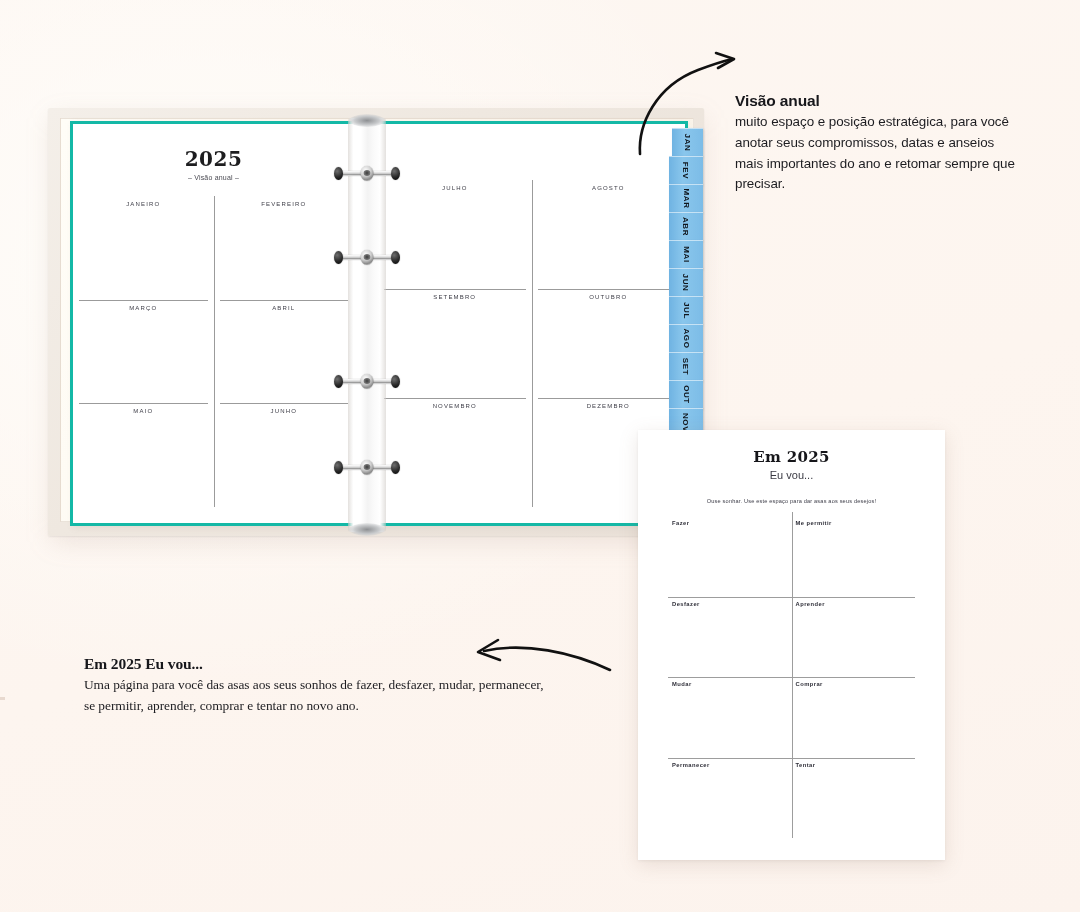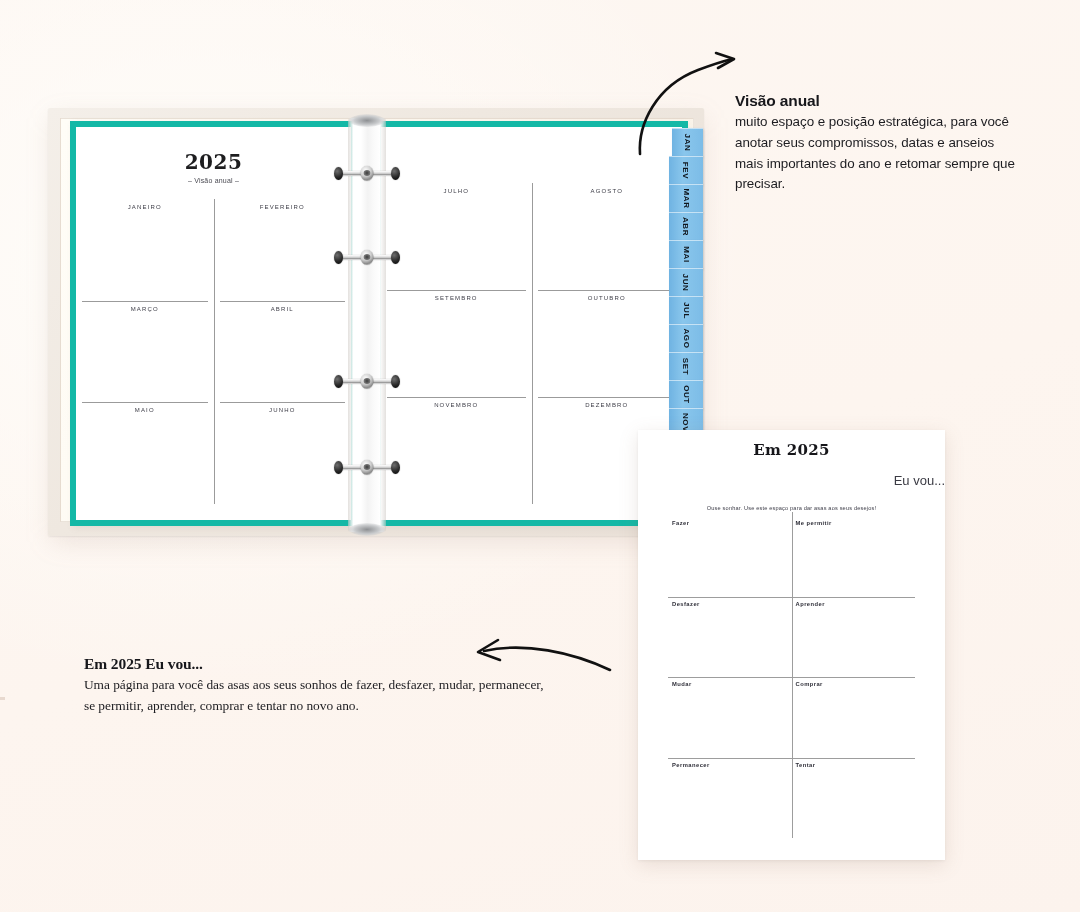--- a/index.html
+++ b/index.html
@@ -66,21 +66,21 @@
     position: absolute;
     left: 12px; top: 10px; right: 10px; bottom: 14px;
     background: linear-gradient(110deg, #fffdf7 0%, #fdf8ef 45%, #f8f1e6 100%);
     border: 1px solid rgba(200,185,170,0.38);
   }
 
   
   .page {
     position: absolute;
     background: #ffffff;
-    border: 6px solid #14b8a6;
+    border: 3px solid #14b8a6;
   }
   .page-left {
     left: 22px; top: 13px;
     width: 287px; height: 405px;
     box-shadow: 3px 2px 7px rgba(120,100,85,0.10);
   }
   .page-right {
     left: 327px; top: 13px;
     width: 313px; height: 405px;
     box-shadow: -1px 2px 7px rgba(120,100,85,0.09);
@@ -248,33 +248,32 @@
   .month-tab.first { margin-left: 3px; width: 31px; }
 
   
   .em-card {
     position: absolute;
     left: 638px; top: 430px;
     width: 307px; height: 430px;
     background: #ffffff;
     box-shadow: 0 5px 18px rgba(140,115,95,0.17), 0 1px 3px rgba(0,0,0,0.06);
   }
-  .em-head { padding-top: 11px; text-align: center; }
+  .em-head { padding-top: 18px; text-align: center; }
   .em-title {
     font-family: "DejaVu Serif", "Liberation Serif", serif;
     font-size: 15px;
     font-weight: 700;
     color: #16161a;
     letter-spacing: 0.3px;
   }
   .em-sub {
-    margin-top: 14px;
-    font-size: 13px;
+    margin-top: 3px;
+    font-size: 11px;
     color: #3b3b44;
-    text-align: right;
   }
   .em-instr {
     margin-top: 17px;
     text-align: center;
     font-size: 5.6px;
     letter-spacing: 0.18px;
     color: #3d3d48;
   }
 
   .em-grid {

